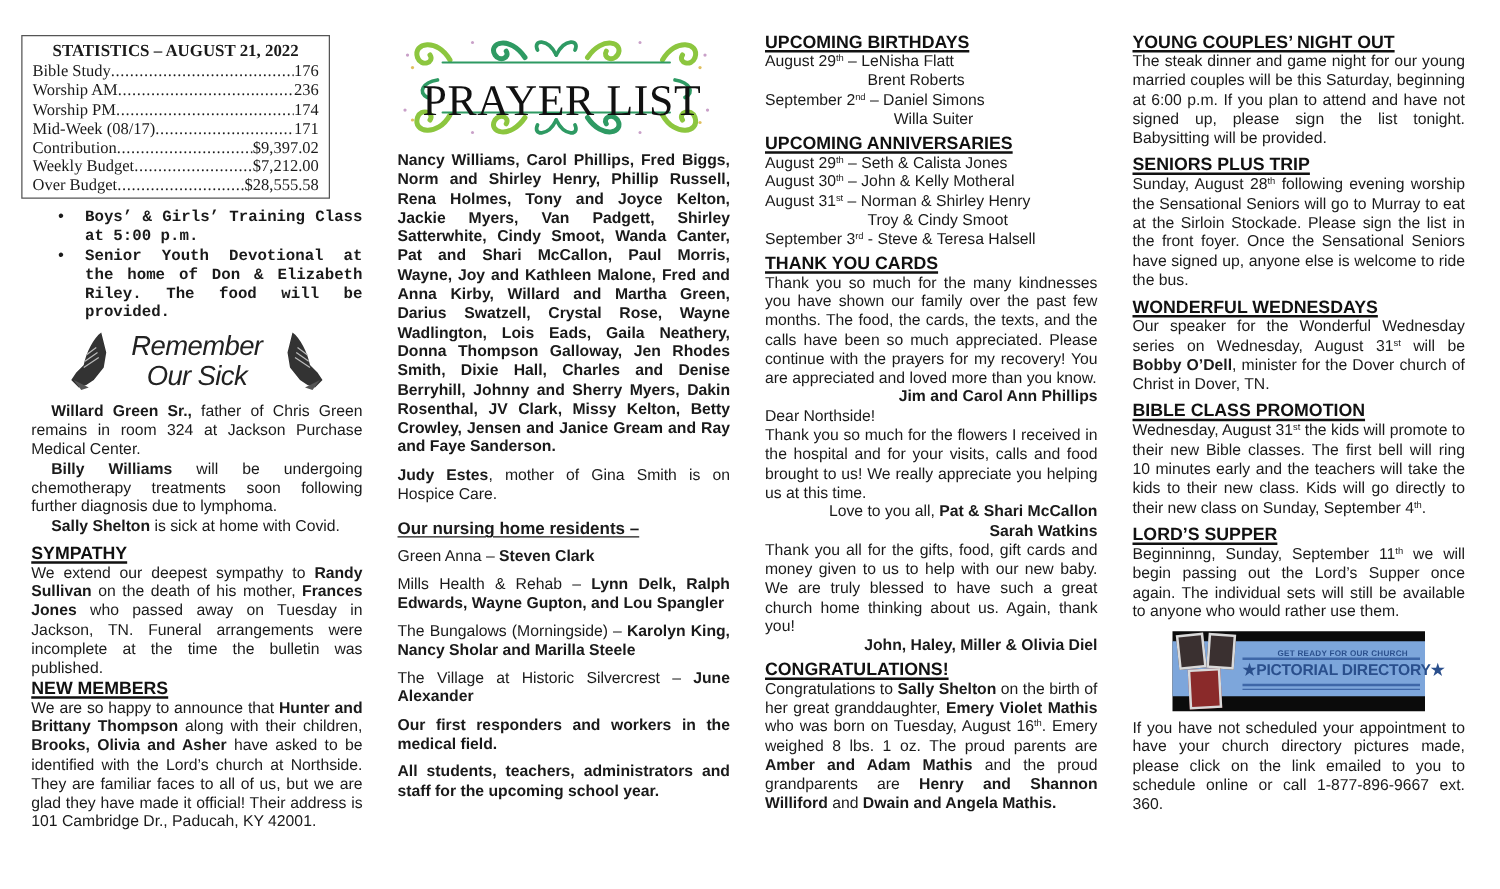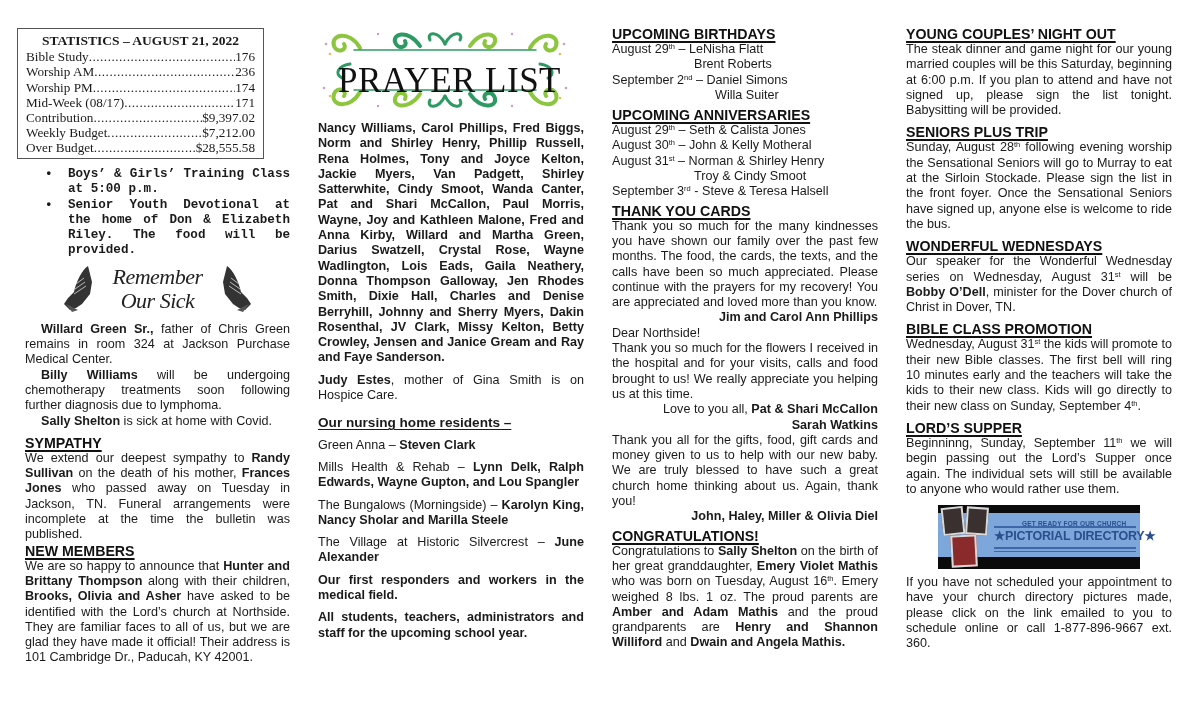--- a/index.html
+++ b/index.html
@@ -23,21 +23,21 @@
   .stat-row .dots { flex: 1 1 auto; overflow: hidden; }
   .stat-row .dots::before { content: "....................................................................................................."; letter-spacing: 0.5px; }
   .stat-row .val { flex: 0 0 auto; }
 
   ul.bullets { list-style: none; margin-left: 20px; font-family: Liberation Mono, monospace; }
   ul.bullets li { position: relative; padding-left: 23px; font-weight: bold; text-align: justify; }
   ul.bullets li::before { content: "•"; position: absolute; left: 0; top: 0; font-weight: bold; }
 
   .sick-banner { display: flex; align-items: center; justify-content: center; gap: 6px; height: 57px; margin: 2px 0 4px 0; }
   .hands { width: 44px; height: 50px; }
-  .remember { font-family: Liberation Serif, serif; font-style: italic; font-size: 22px; line-height: 24px; text-align: center; color: #222; letter-spacing: -0.5px; }
+  .remember { font-family: Liberation Sans, sans-serif; font-style: italic; font-size: 22px; line-height: 24px; text-align: center; color: #222; letter-spacing: -0.5px; }
   .indent { text-indent: 16px; }
 
   .prayer-logo { position: relative; height: 90px; width: 250px; margin: 24px 0 0 2px; }
   .prayer-text { position: absolute; left: 18px; top: 27px; font-family: "Liberation Serif", serif; font-size: 35px; line-height: 36px; letter-spacing: 0.5px; color: #111; white-space: nowrap; margin-top: 12px; }
   .para-gap { margin-top: 7px; }
   .nh-title { font-size: 13.6px; font-weight: bold; text-decoration: underline; text-underline-offset: 2px; }
 
   .right { text-align: right; }
   .dir-banner { margin: 8px 0 6px 32px; width: 202px; height: 64px; background: #0b0b0b; position: relative; }
   .dir-inner { position: absolute; left: 0; right: 0; top: 8px; height: 44px; background: #7da6db; }

